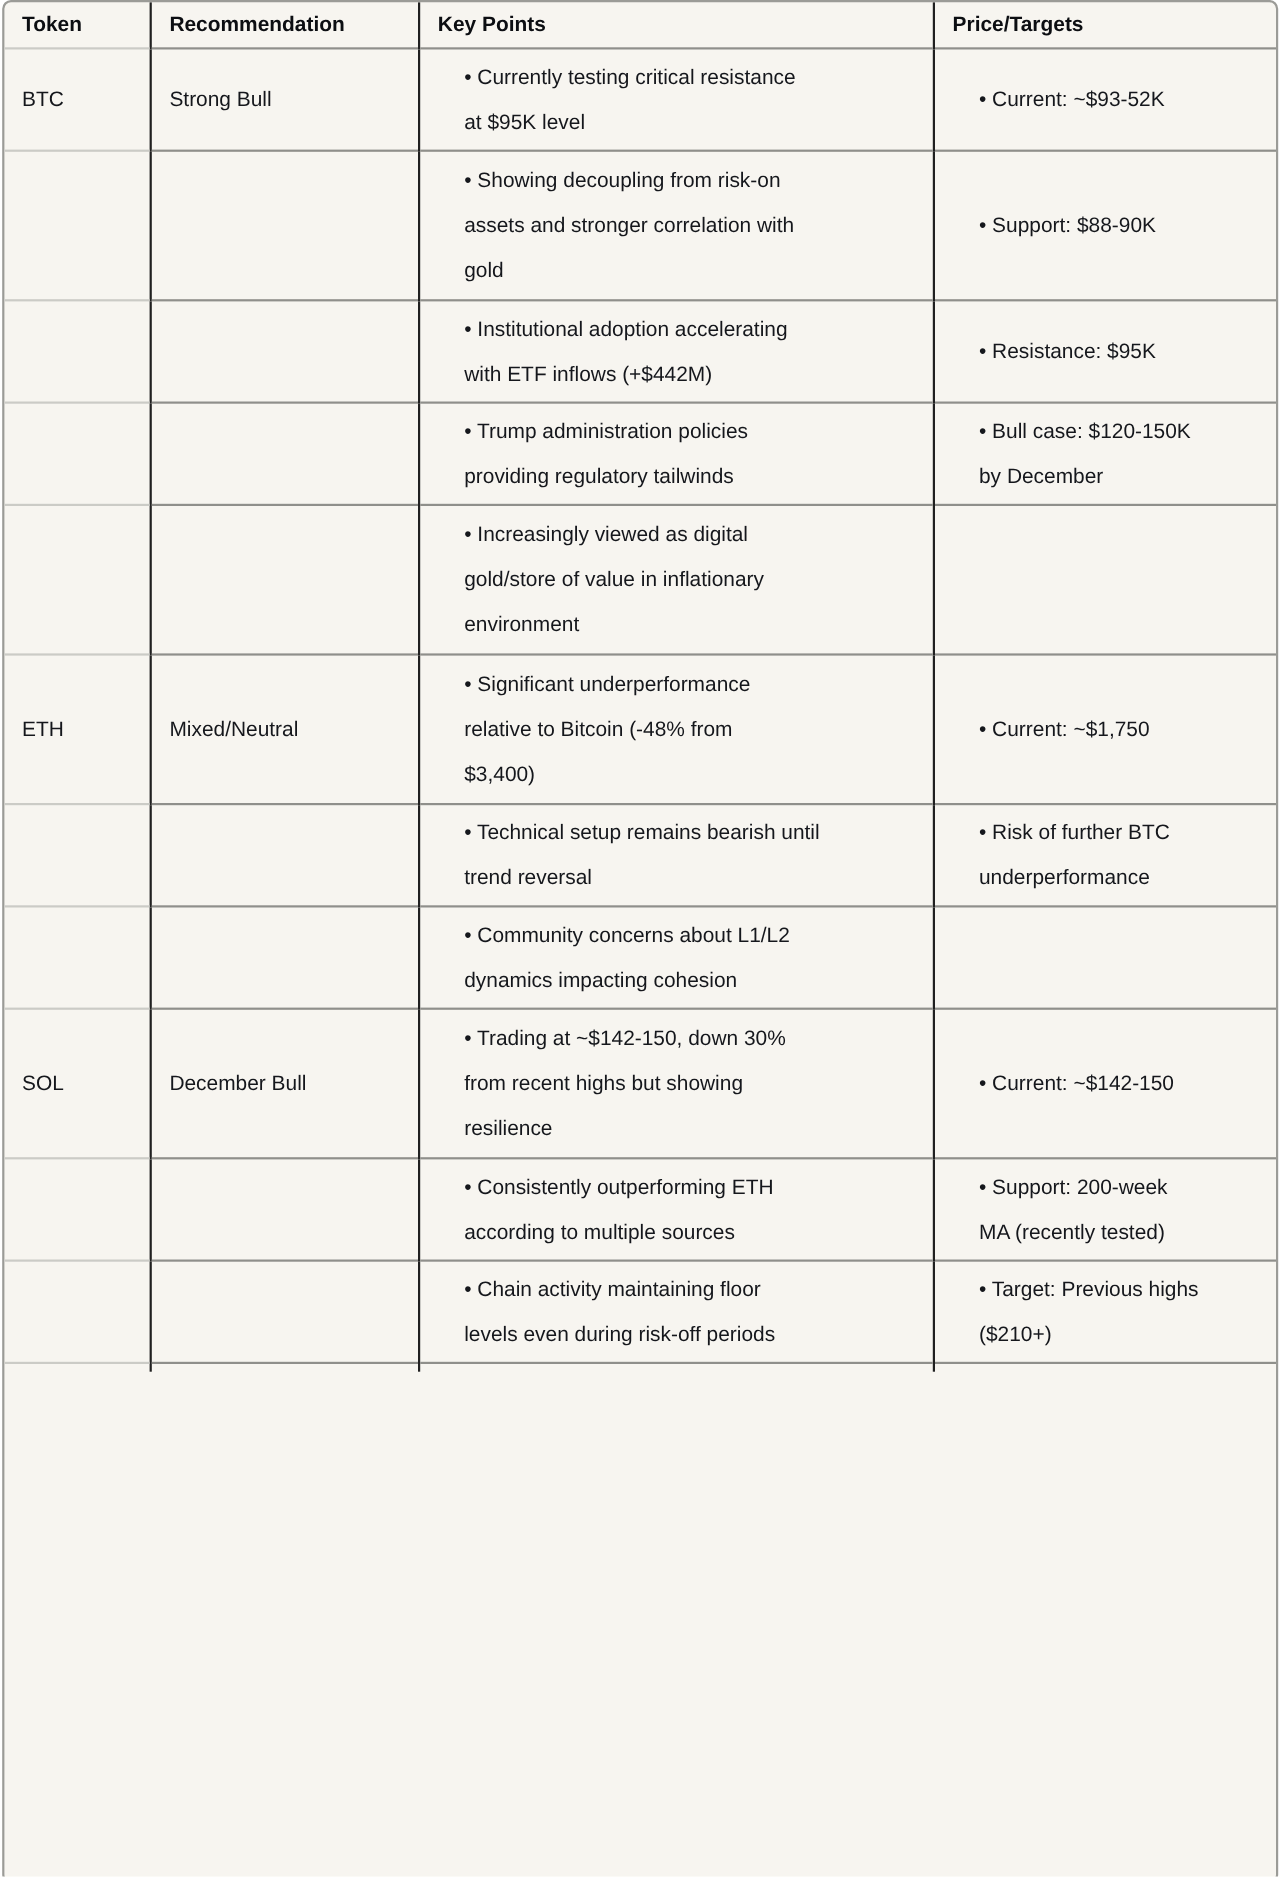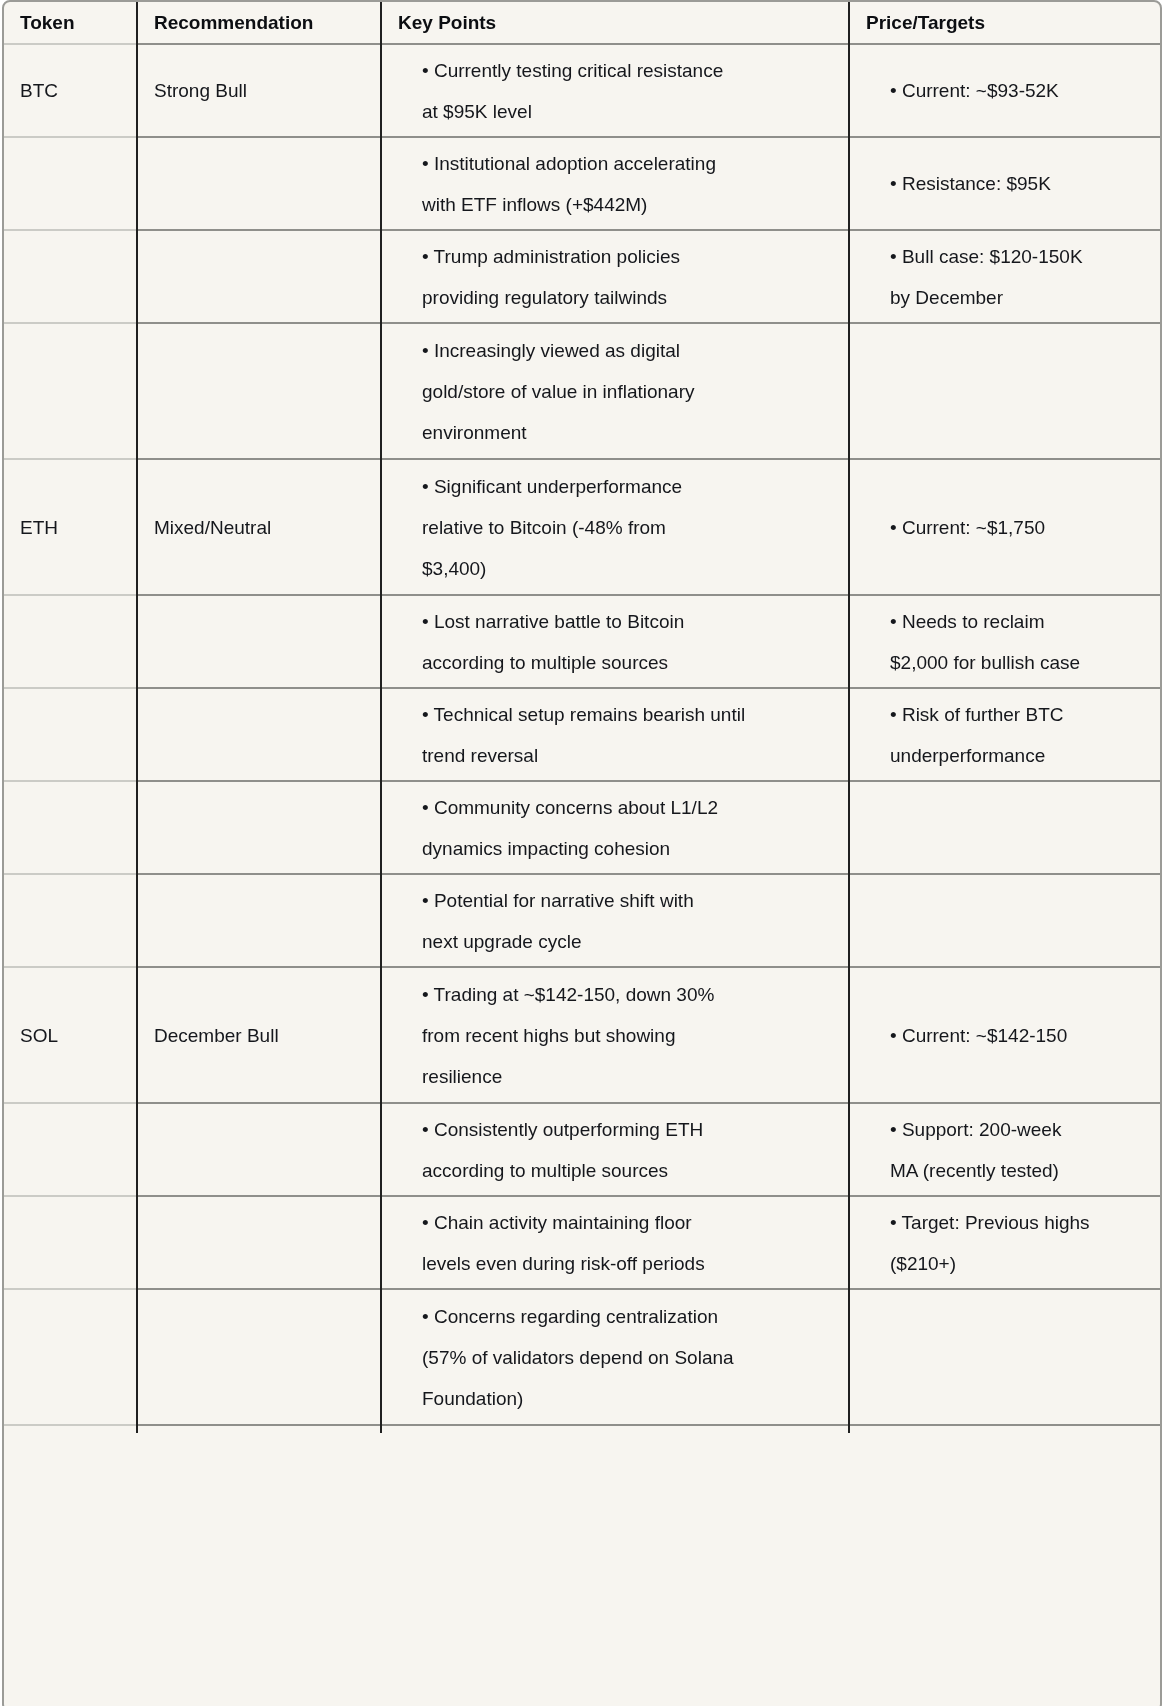--- a/index.html
+++ b/index.html
@@ -74,20 +74,28 @@
       </tr>
     </thead>
     <tbody>
       <tr class="h2">
         <td>BTC</td>
         <td>Strong Bull</td>
         <td class="wrap">• Currently testing critical resistance
 at $95K level</td>
         <td class="wrap">• Current: ~$93-52K</td>
       </tr>
+      <tr class="h3">
+        <td></td>
+        <td></td>
+        <td class="wrap">• Showing decoupling from risk-on
+assets and stronger correlation with
+gold</td>
+        <td class="wrap">• Support: $88-90K</td>
+      </tr>
       <tr class="h2">
         <td></td>
         <td></td>
         <td class="wrap">• Institutional adoption accelerating
 with ETF inflows (+$442M)</td>
         <td class="wrap">• Resistance: $95K</td>
       </tr>
       <tr class="h2">
         <td></td>
         <td></td>
@@ -108,45 +116,30 @@
         <td>ETH</td>
         <td>Mixed/Neutral</td>
         <td class="wrap">• Significant underperformance
 relative to Bitcoin (-48% from
 $3,400)</td>
         <td class="wrap">• Current: ~$1,750</td>
       </tr>
       <tr class="h2">
         <td></td>
         <td></td>
-        <td class="wrap">• Lost narrative battle to Bitcoin
-according to multiple sources</td>
-        <td class="wrap">• Needs to reclaim
-$2,000 for bullish case</td>
-      </tr>
-      <tr class="h2">
-        <td></td>
-        <td></td>
         <td class="wrap">• Technical setup remains bearish until
 trend reversal</td>
         <td class="wrap">• Risk of further BTC
 underperformance</td>
       </tr>
       <tr class="h2">
         <td></td>
         <td></td>
         <td class="wrap">• Community concerns about L1/L2
 dynamics impacting cohesion</td>
-        <td class="wrap"></td>
-      </tr>
-      <tr class="h2">
-        <td></td>
-        <td></td>
-        <td class="wrap">• Potential for narrative shift with
-next upgrade cycle</td>
         <td class="wrap"></td>
       </tr>
       <tr class="h3">
         <td>SOL</td>
         <td>December Bull</td>
         <td class="wrap">• Trading at ~$142-150, down 30%
 from recent highs but showing
 resilience</td>
         <td class="wrap">• Current: ~$142-150</td>
       </tr>
@@ -159,28 +152,20 @@
 MA (recently tested)</td>
       </tr>
       <tr class="h2">
         <td></td>
         <td></td>
         <td class="wrap">• Chain activity maintaining floor
 levels even during risk-off periods</td>
         <td class="wrap">• Target: Previous highs
 ($210+)</td>
       </tr>
-      <tr class="h3">
-        <td></td>
-        <td></td>
-        <td class="wrap">• Concerns regarding centralization
-(57% of validators depend on Solana
-Foundation)</td>
-        <td class="wrap"></td>
-      </tr>
       <tr class="h-sliver">
         <td></td>
         <td></td>
         <td></td>
         <td></td>
       </tr>
     </tbody>
   </table>
 </div>
 

